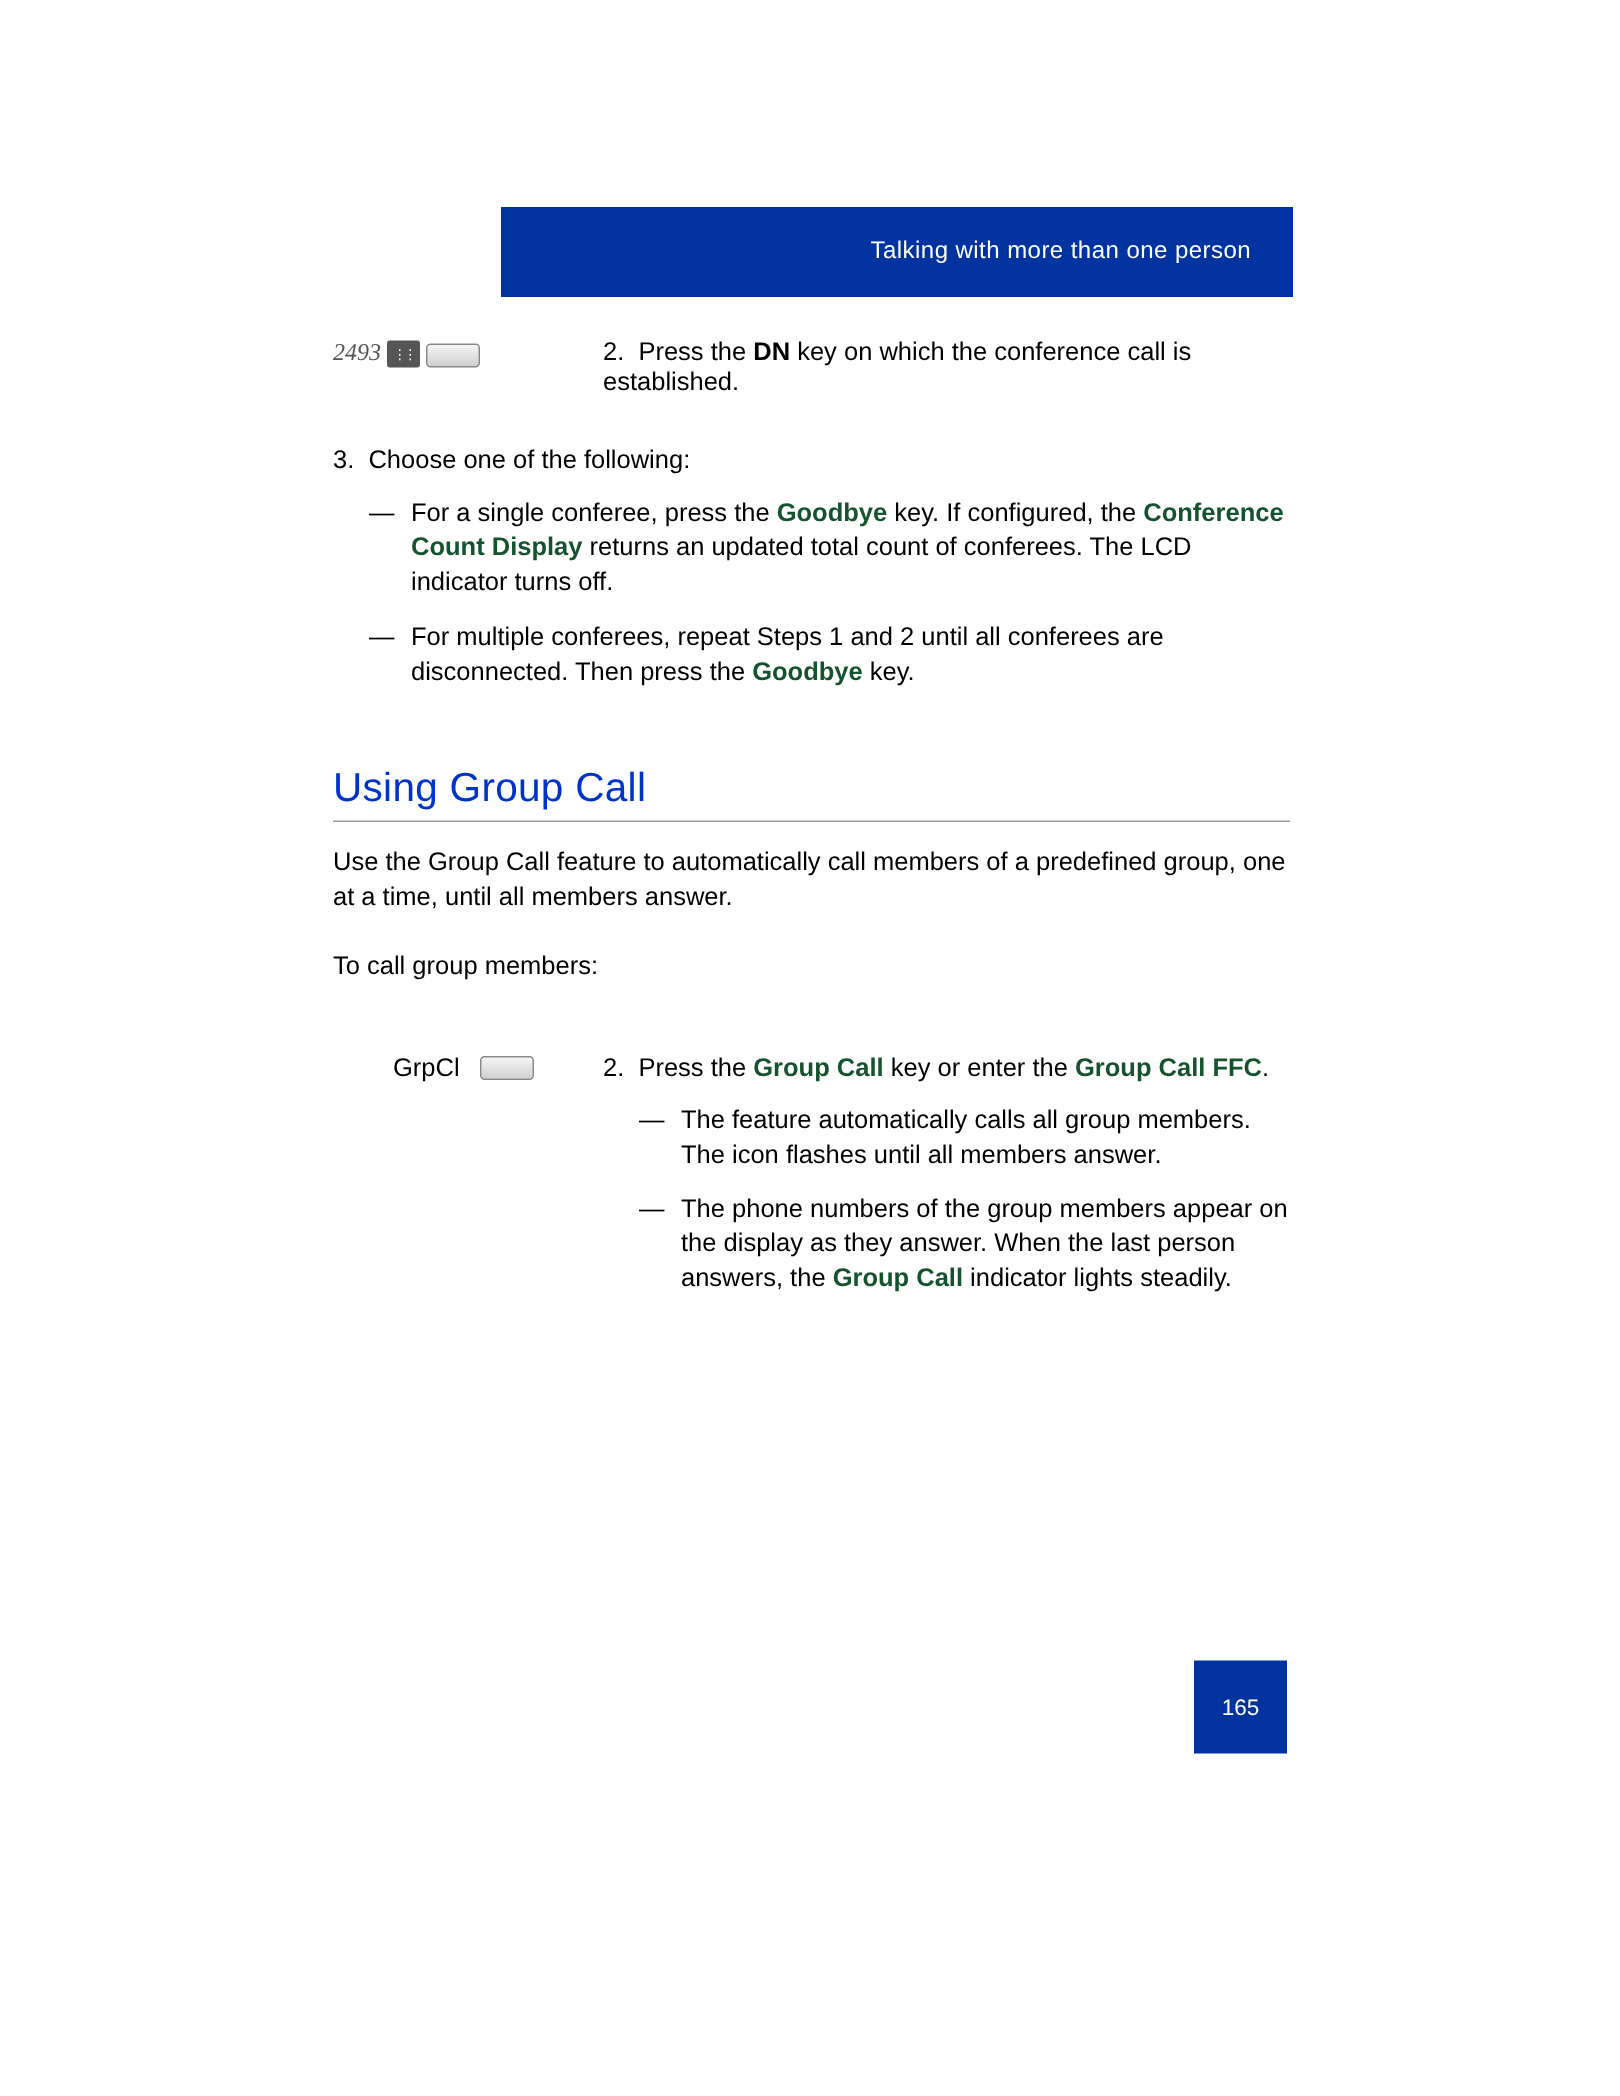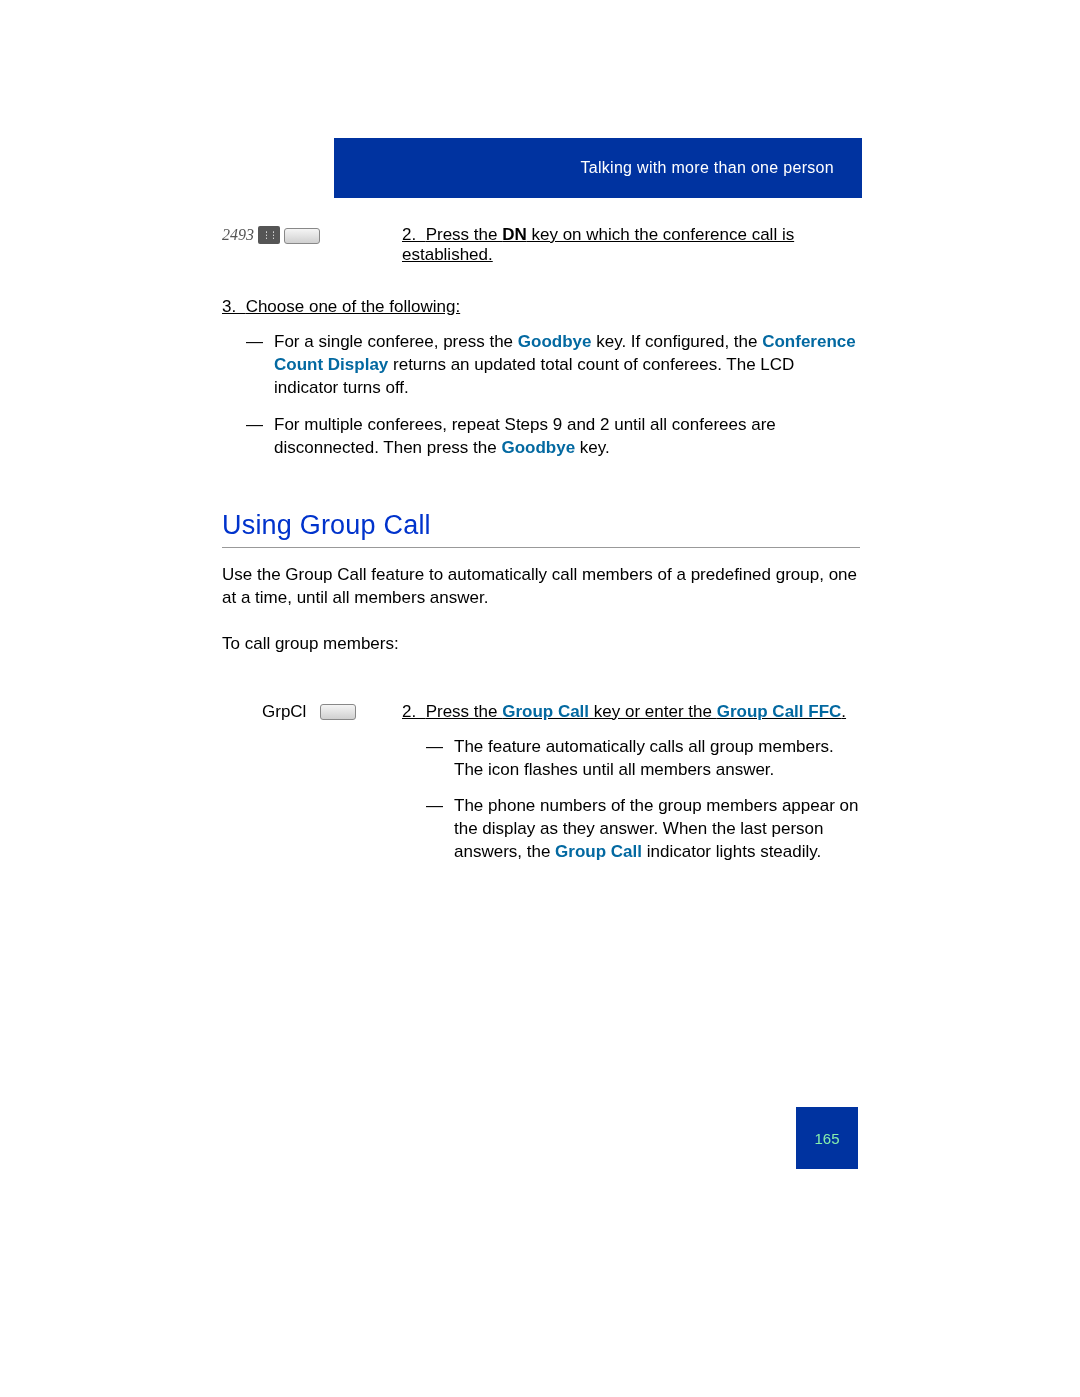--- a/index.html
+++ b/index.html
@@ -95,21 +95,21 @@
   .sub-item {
     display: flex;
     margin-bottom: 14px;
     line-height: 1.35;
   }
   .sub-item .dash {
     width: 28px;
     flex-shrink: 0;
   }
   .bold-blue {
-    color: #0369a1;
+    color: #14532d;
     font-weight: bold;
   }
   .bold {
     font-weight: bold;
   }
   h2.section-title {
     color: #0033cc;
     font-weight: normal;
     font-size: 27px;
     margin: 0 0 6px 0;
@@ -131,26 +131,25 @@
   .footer-box {
     position: absolute;
     top: 1107px;
     left: 796px;
     width: 62px;
     height: 62px;
     background: #0033a0;
     display: flex;
     align-items: center;
     justify-content: center;
-    color: #86efac;
+    color: #ffffff;
     font-size: 15px;
   }
   .step-block {
     margin-bottom: 14px;
-    text-decoration: underline;
   }
 </style>
 </head>
 <body>
 
 <div class="page">
 
   <div class="header-bar">
     <span class="header-text">Talking with more than one person</span>
   </div>
@@ -180,21 +179,21 @@
         <div class="sub" style="padding-left:24px;">
           <div class="sub-item">
             <span class="dash">—</span>
             <span>
               <span>For a single conferee, press the </span><span class="bold-blue">Goodbye</span><span> key. If configured, the </span><span class="bold-blue">Conference Count Display</span><span> returns an updated total count of conferees. The LCD indicator turns off.</span>
             </span>
           </div>
           <div class="sub-item">
             <span class="dash">—</span>
             <span>
-              <span>For multiple conferees, repeat Steps 9 and 2 until all conferees are disconnected. Then press the </span><span class="bold-blue">Goodbye</span><span> key.</span>
+              <span>For multiple conferees, repeat Steps 1 and 2 until all conferees are disconnected. Then press the </span><span class="bold-blue">Goodbye</span><span> key.</span>
             </span>
           </div>
         </div>
       </div>
     </div>
 
     <div style="margin-top:36px;">
       <h2 class="section-title">Using Group Call</h2>
       <div class="hr"></div>
       <div class="intro">Use the Group Call feature to automatically call members of a predefined group, one at a time, until all members answer.</div>

